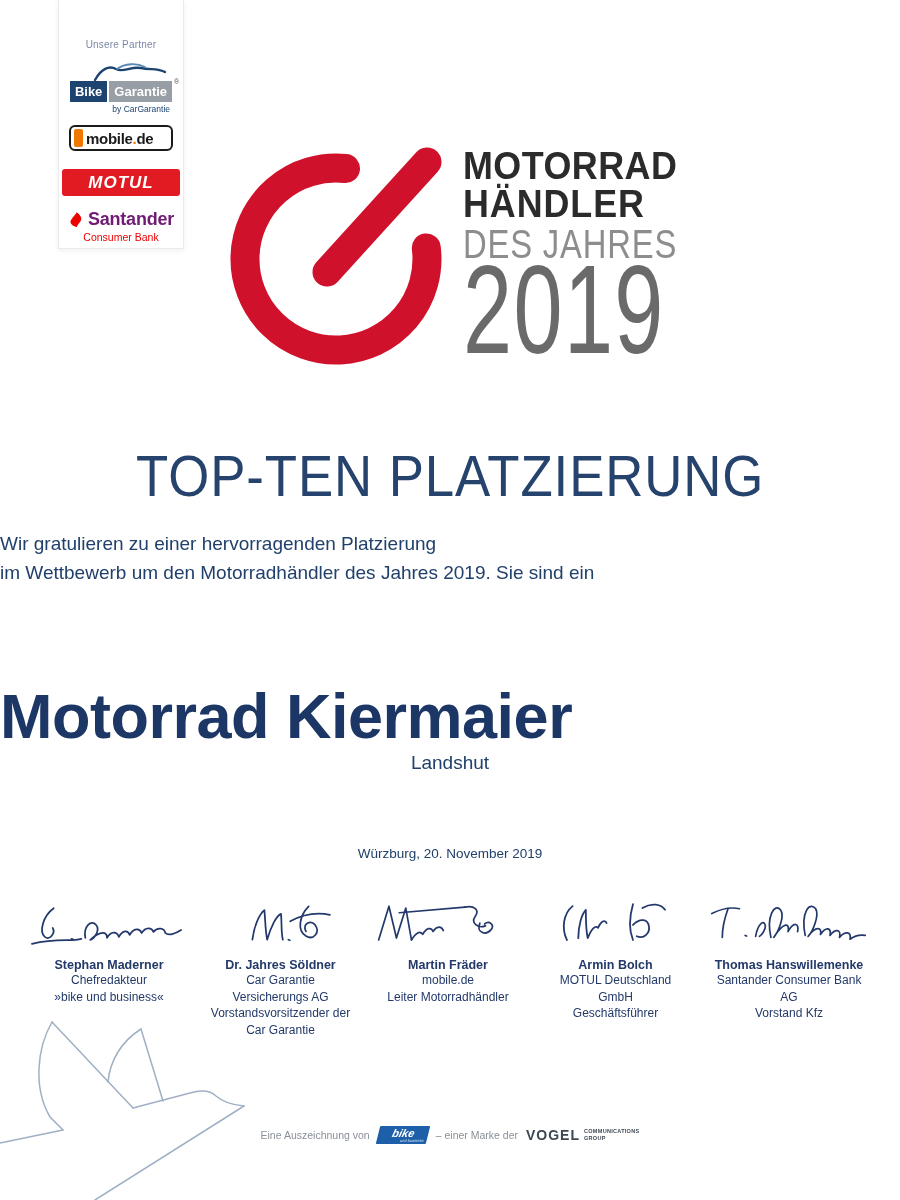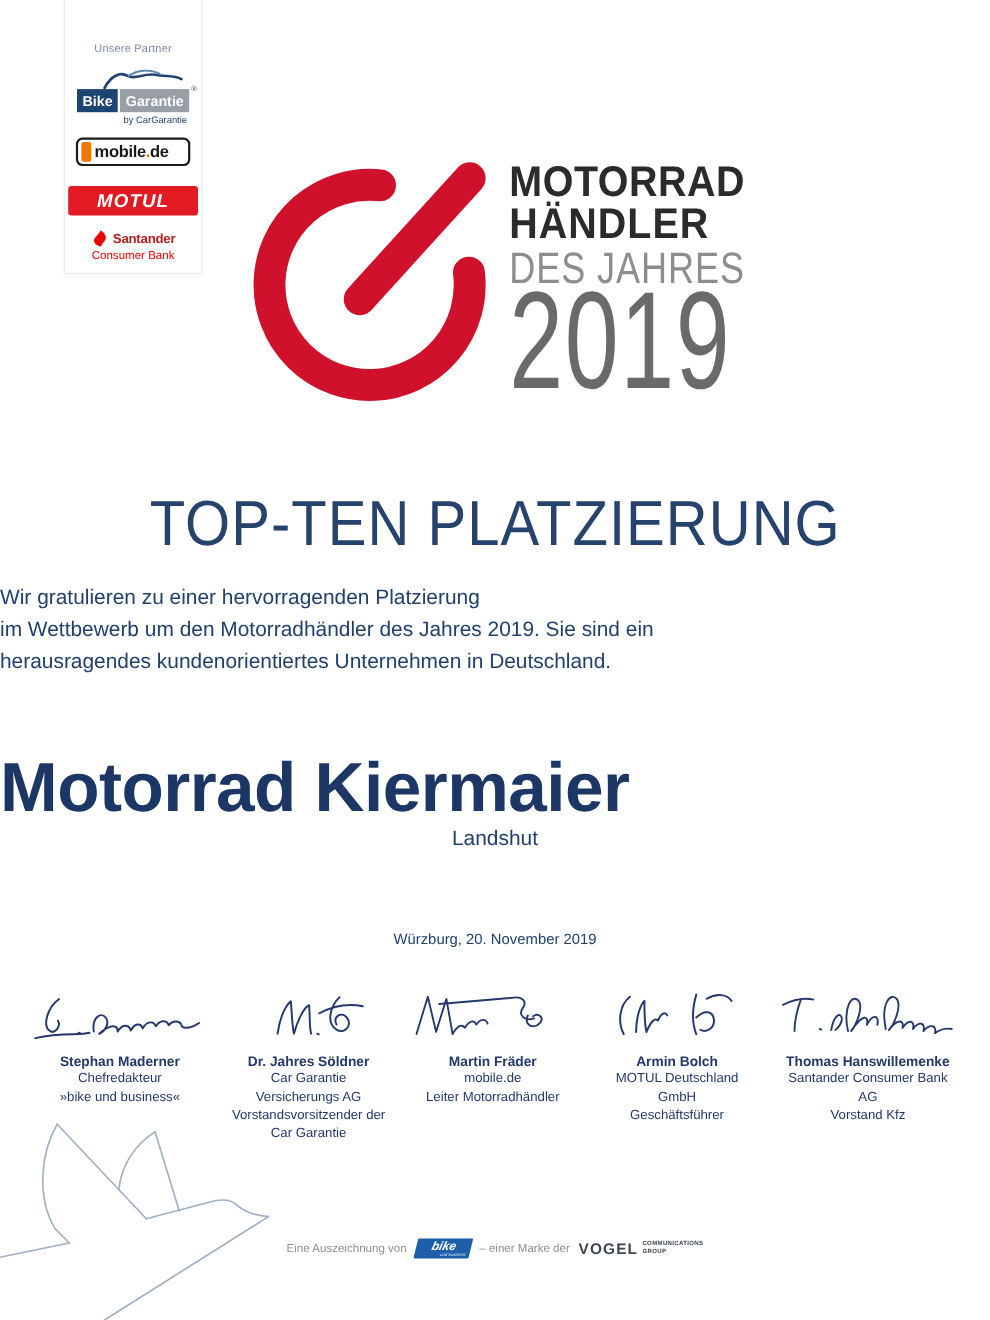--- a/index.html
+++ b/index.html
@@ -43,21 +43,21 @@
 
   .motul-logo {
     margin: 18px auto 0; width: 118px; height: 27px;
     background: #e21b22; border-radius: 3px;
     display: flex; align-items: center; justify-content: center;
   }
   .motul-logo span { color:#fff; font-weight:800; font-style:italic; font-size:17px; letter-spacing:1px; }
 
   .santander-logo { margin-top: 13px; }
   .sant-row { display:flex; align-items:center; justify-content:center; gap:3px; }
-  .sant-name { color:#b91c1c; font-weight:bold; font-size:12px; letter-spacing:-.2px; }
+  .sant-name { color:#701a75; font-weight:bold; font-size:18px; letter-spacing:-.2px; }
   .sant-sub { color:#ec0000; font-size:10.5px; margin-top:1px; }
 
   
   .ring { position:absolute; left:230px; top:145px; }
   .wordmark { position:absolute; left:463px; top:146px; width:260px; }
   .wordmark > div { position:absolute; left:0; white-space:nowrap; transform-origin:left top; line-height:1; }
   .wm1 { top:0;    font-size:39px; font-weight:800; color:#2b2b2b; transform:scaleX(.92); letter-spacing:.5px; }
   .wm2 { top:38px; font-size:39px; font-weight:800; color:#2b2b2b; transform:scaleX(.92); letter-spacing:1px; }
   .wm3 { top:78px; font-size:40px; font-weight:400; color:#8d8d8d; transform:scaleX(.82); letter-spacing:1px; }
   .wm-year { top:101px; font-size:126px; font-weight:400; color:#6a6a6a; transform:scaleX(.70); letter-spacing:2px; }
@@ -153,21 +153,20 @@
     <div class="wm2">HÄNDLER</div>
     <div class="wm3">DES JAHRES</div>
     <div class="wm-year">2019</div>
   </div>
 
   <h1 class="headline"><span>TOP-TEN PLATZIERUNG</span></h1>
 
   <p class="message">
     <span>Wir gratulieren zu einer hervorragenden Platzierung</span>
     <span>im Wettbewerb um den Motorradhändler des Jahres 2019. Sie sind ein</span>
-    <span>herausragendes kundenorientiertes Unternehmen in Deutschland.</span>
   </p>
 
   <div class="recipient-name">Motorrad Kiermaier</div>
   <div class="recipient-city">Landshut</div>
   <div class="date-line">Würzburg, 20. November 2019</div>
 
   <div class="signatures">
 
     <div class="sig-col">
       <div class="sig-img">

